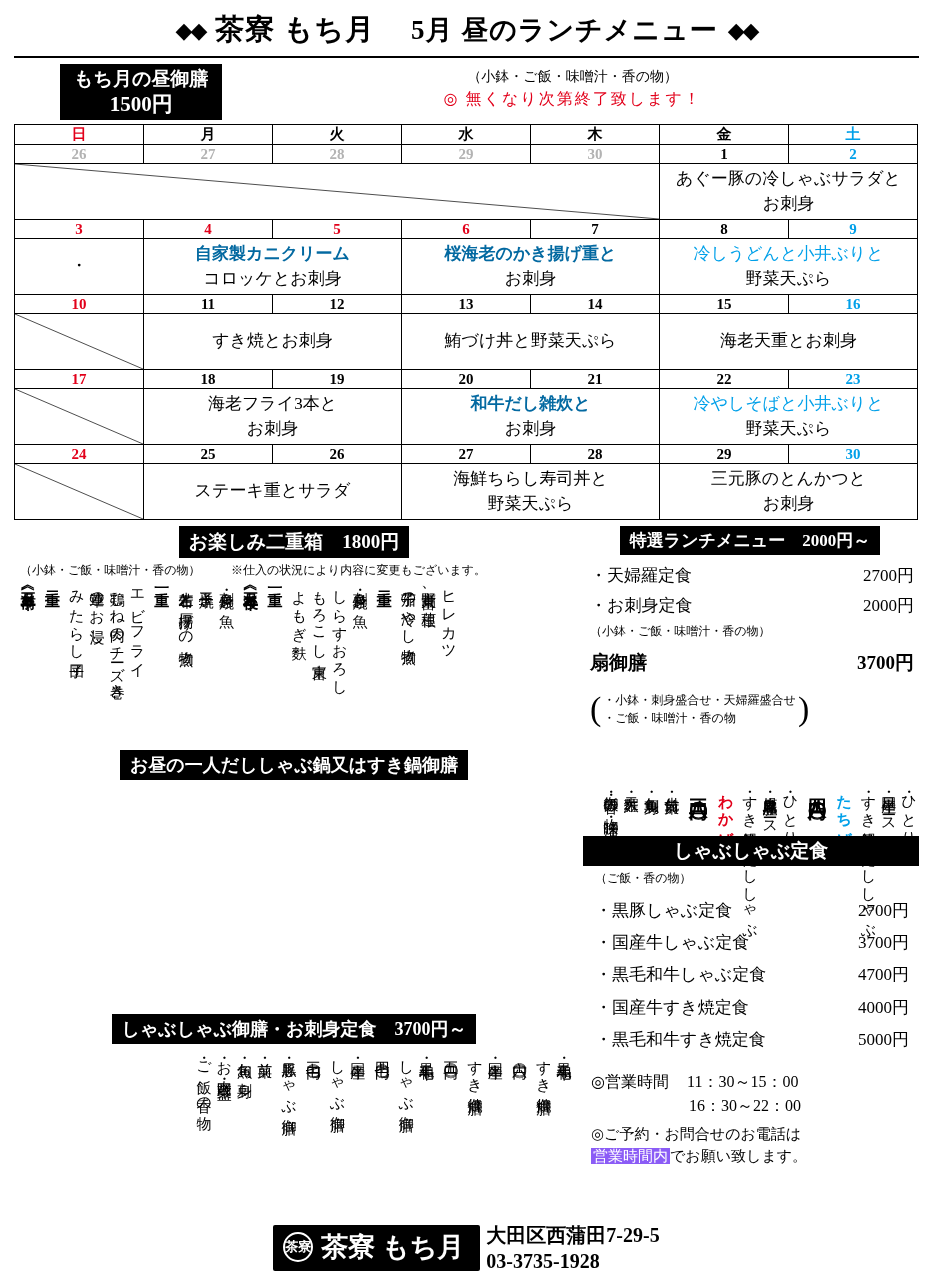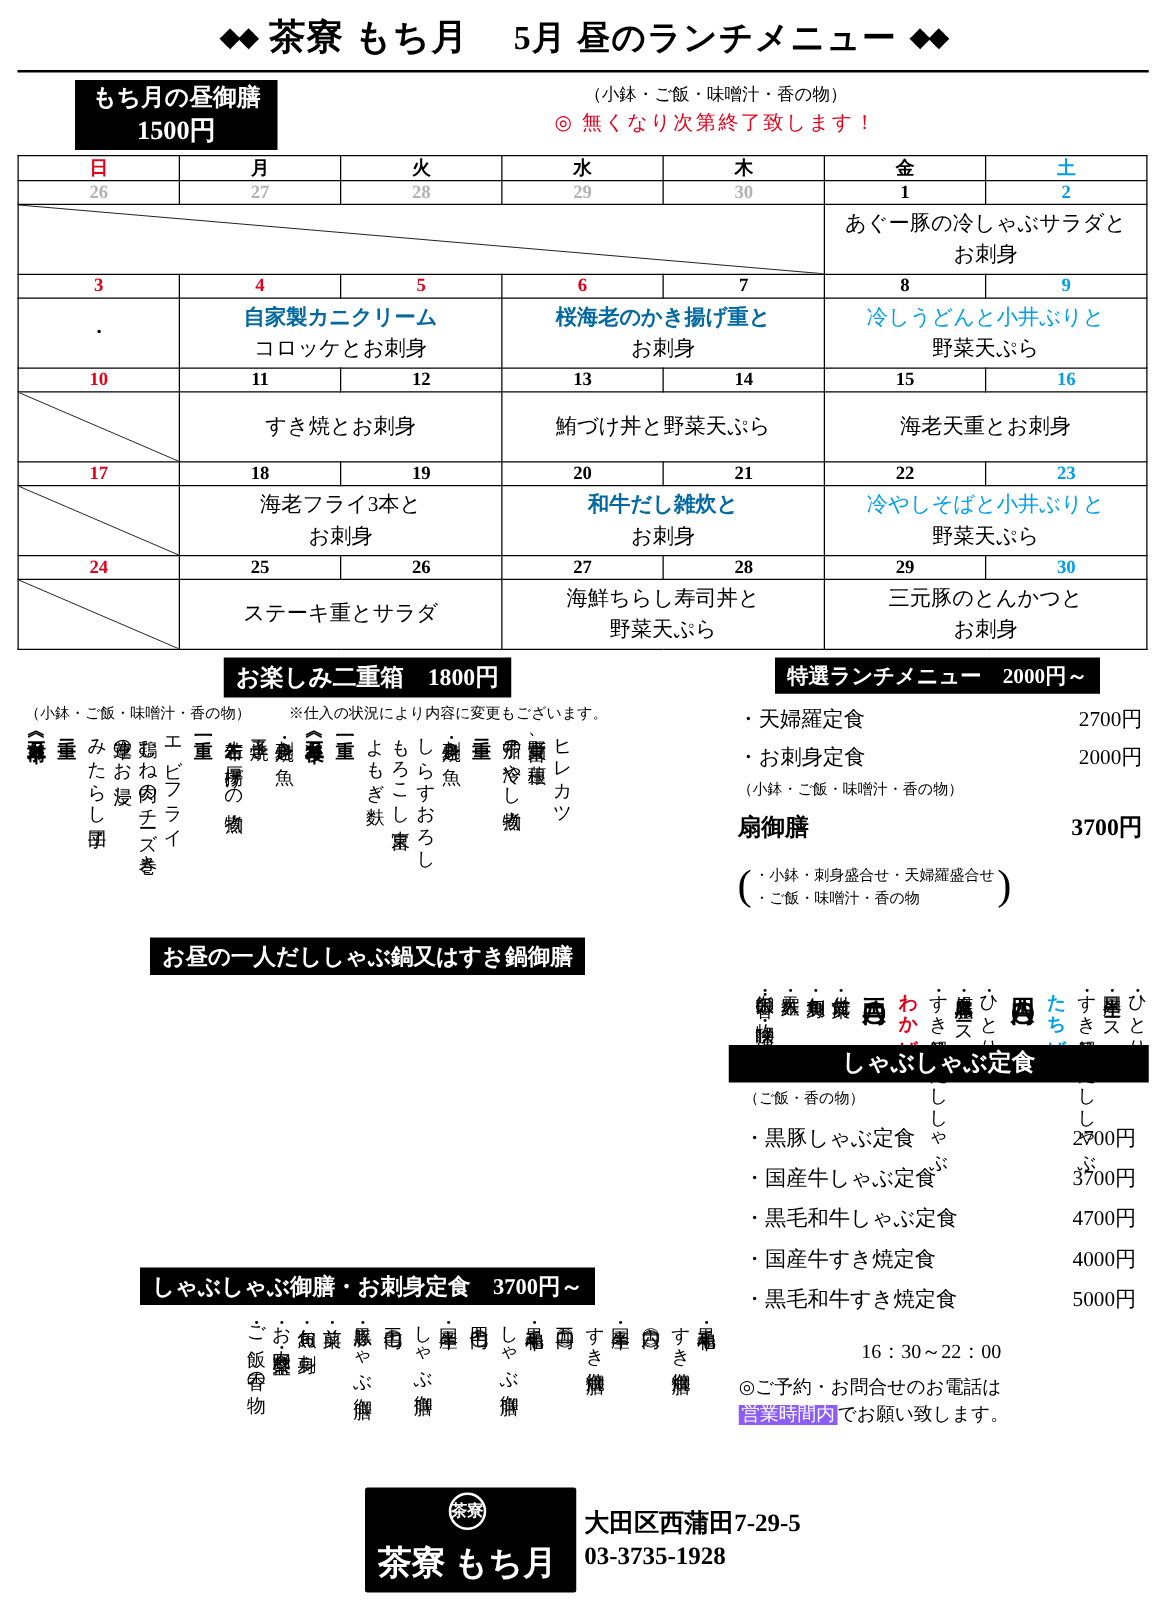--- a/index.html
+++ b/index.html
@@ -104,21 +104,20 @@
 
   
   .footer {
     position:absolute; left:0; right:0; bottom: 6px;
     display:flex; align-items:center; justify-content:center; gap: 6px;
   }
   .footer .logo-pill {
     background:#000; color:#fff; font-weight:bold; font-size:27px;
     padding: 4px 16px 6px 10px; display:flex; align-items:center; gap:8px;
     border-radius: 2px;
-    flex-direction: column;
   }
   .footer .seal {
     width:30px;height:30px;border-radius:50%;border:2px solid #fff;
     display:flex;align-items:center;justify-content:center;font-size:13px;
   }
   .footer .addr { font-size: 20px; line-height:1.3; font-weight:bold; }
 </style>
 </head>
 <body>
 
@@ -405,20 +404,24 @@
       <div class="line">
         <span>・国産牛すき焼定食</span>
         <span>4000円</span>
       </div>
       <div class="line">
         <span>・黒毛和牛すき焼定食</span>
         <span>5000円</span>
       </div>
     </div>
     <div class="hours" style="margin-top:14px;">
+      <div>
+        <span>◎営業時間</span>
+        <span style="margin-left:14px;">11：30～15：00</span>
+      </div>
       <div class="ln2">16：30～22：00</div>
     </div>
     <div class="reserve">
       <div>◎ご予約・お問合せのお電話は</div>
       <div>
         <span class="hl">営業時間内</span><span>でお願い致します。</span>
       </div>
     </div>
   </div>
 

